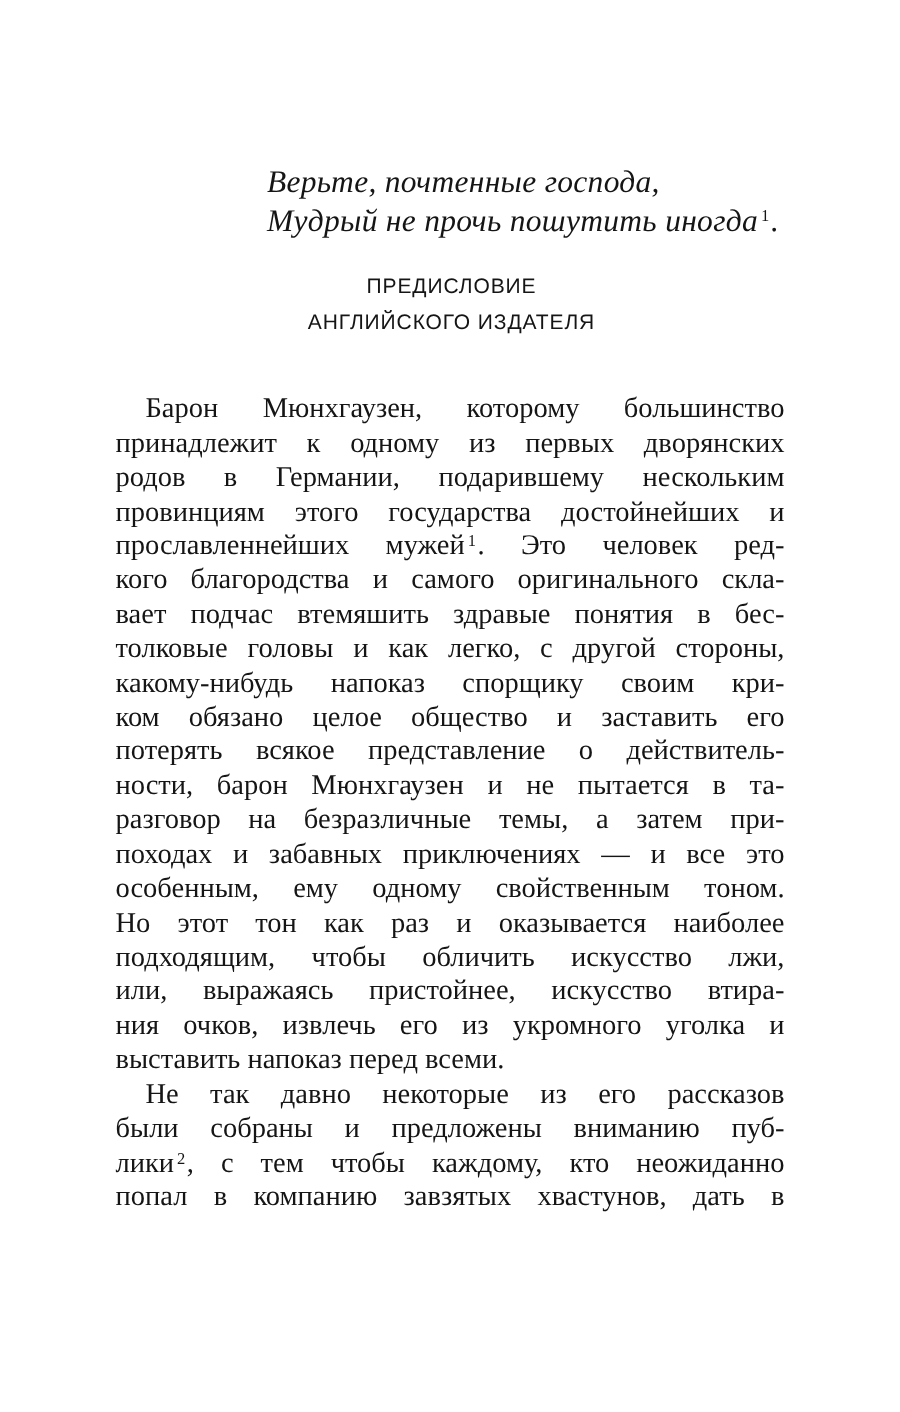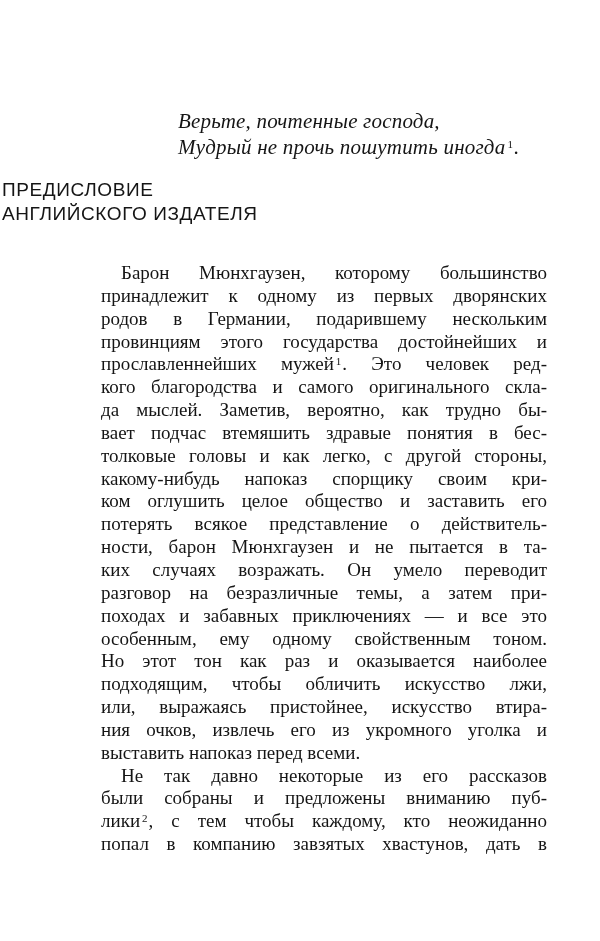--- a/index.html
+++ b/index.html
@@ -42,22 +42,23 @@
       top: -3px;
       font-style: normal;
       margin-left: 2px;
       margin-right: 1px;
     }
     .heading {
       position: absolute;
       left: 0;
       width: 600px;
       top: 178px;
+      text-align: center;
       font-family: "Liberation Sans", "DejaVu Sans", sans-serif;
-      font-size: 19px;
+      font-size: 14px;
       line-height: 24px;
       letter-spacing: 0.6px;
     }
     .heading .line {
       display: block;
       white-space: nowrap;
       padding-left: 2px;
     }
     .body-text {
       position: absolute;
@@ -67,21 +68,20 @@
       font-size: 19px;
       line-height: 22.85px;
     }
     .body-text .line {
       display: block;
       white-space: nowrap;
       text-align: justify;
       text-align-last: justify;
       height: 22.85px;
       overflow: visible;
-      margin-left: 24px;
     }
     .body-text .line.last {
       text-align-last: left;
     }
     .body-text .line.indent {
       padding-left: 20px;
     }
   </style>
 </head>
 <body>
@@ -98,28 +98,26 @@
     <span class="line">АНГЛИЙСКОГО ИЗДАТЕЛЯ</span>
   </div>
 
   <div class="body-text" id="body-text">
       <span class="line indent" style="width: 426px;"><span>Барон Мюнхгаузен, которому большинство</span></span>
       <span class="line" style="width: 446px;"><span>принадлежит к одному из первых дворянских</span></span>
       <span class="line" style="width: 446px;"><span>родов в Германии, подарившему нескольким</span></span>
       <span class="line" style="width: 446px;"><span>провинциям этого государства достойнейших и</span></span>
       <span class="line" style="width: 446px;"><span>прославленнейших мужей</span><sup class="fn">1</sup><span>. Это человек ред-</span></span>
       <span class="line" style="width: 446px;"><span>кого благородства и самого оригинального скла-</span></span>
-      <span class="line" style="width: 446px;"><span>да мыслей. Заметив, вероятно, как трудно бы-</span></span>
       <span class="line" style="width: 446px;"><span>вает подчас втемяшить здравые понятия в бес-</span></span>
       <span class="line" style="width: 446px;"><span>толковые головы и как легко, с другой стороны,</span></span>
       <span class="line" style="width: 446px;"><span>какому-нибудь напоказ спорщику своим кри-</span></span>
-      <span class="line" style="width: 446px;"><span>ком оглушить целое общество и заставить его</span></span>
+      <span class="line" style="width: 446px;"><span>ком обязано целое общество и заставить его</span></span>
       <span class="line" style="width: 446px;"><span>потерять всякое представление о действитель-</span></span>
       <span class="line" style="width: 446px;"><span>ности, барон Мюнхгаузен и не пытается в та-</span></span>
-      <span class="line" style="width: 446px;"><span>ких случаях возражать. Он умело переводит</span></span>
       <span class="line" style="width: 446px;"><span>разговор на безразличные темы, а затем при-</span></span>
       <span class="line" style="width: 446px;"><span>походах и забавных приключениях — и все это</span></span>
       <span class="line" style="width: 446px;"><span>особенным, ему одному свойственным тоном.</span></span>
       <span class="line" style="width: 446px;"><span>Но этот тон как раз и оказывается наиболее</span></span>
       <span class="line" style="width: 446px;"><span>подходящим, чтобы обличить искусство лжи,</span></span>
       <span class="line" style="width: 446px;"><span>или, выражаясь пристойнее, искусство втира-</span></span>
       <span class="line" style="width: 446px;"><span>ния очков, извлечь его из укромного уголка и</span></span>
       <span class="line last"><span>выставить напоказ перед всеми.</span></span>
       <span class="line indent" style="width: 426px;"><span>Не так давно некоторые из его рассказов</span></span>
       <span class="line" style="width: 446px;"><span>были собраны и предложены вниманию пуб-</span></span>

